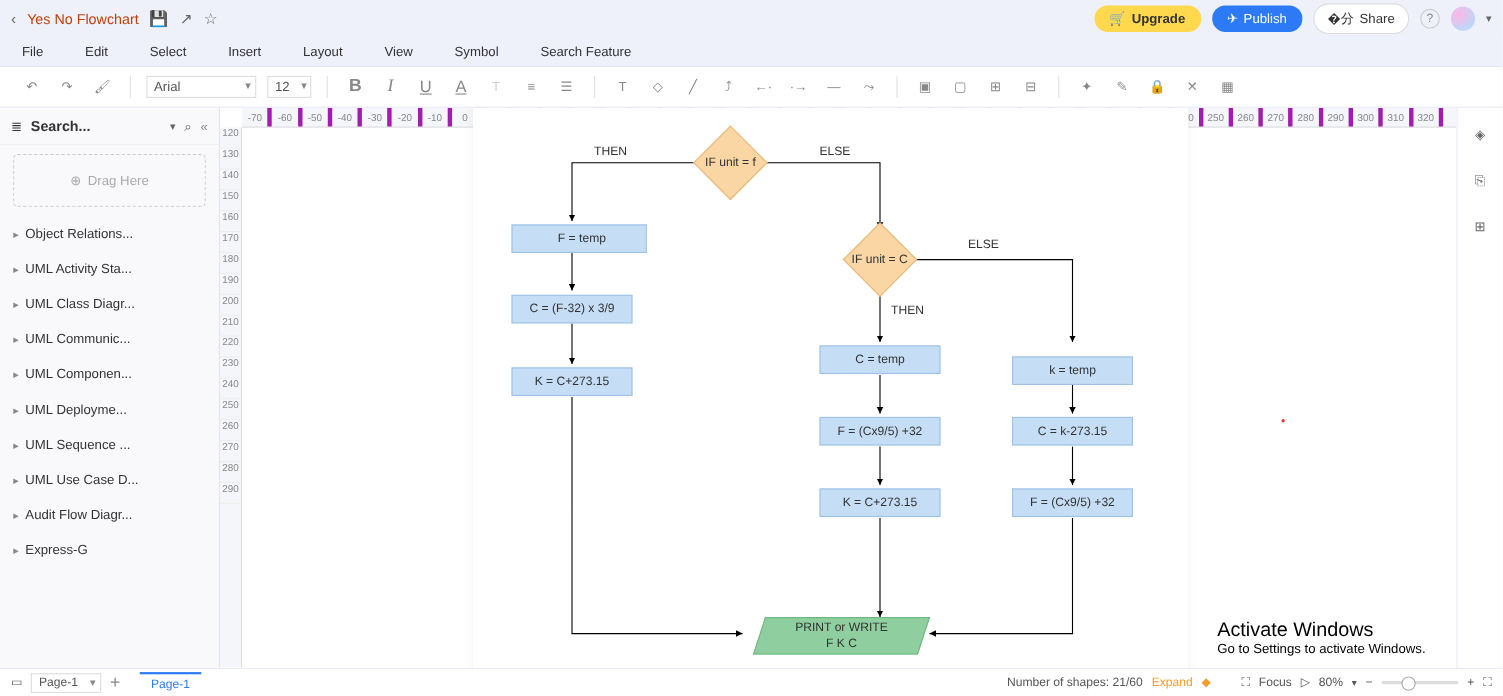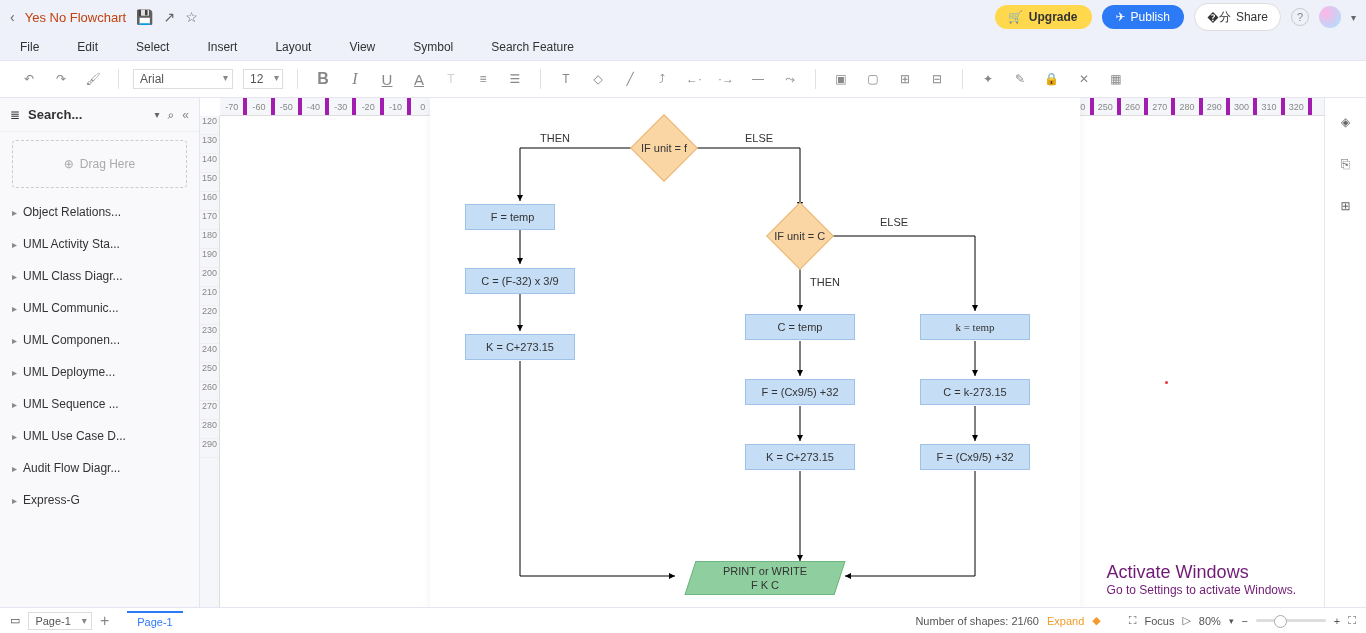--- a/index.html
+++ b/index.html
@@ -68,21 +68,21 @@
 
 .bottom { height:26px; background:#fff; border-top:1px solid #e5e5f2; display:flex; align-items:center; padding:0 10px; font-size:11px; color:#555; gap:8px;}
 .page-tab { color:#2d7af6; border-top:2px solid #2d7af6; padding:3px 10px; margin-left:10px;}
 .page-sel { border:1px solid #ddd; padding:2px 20px 2px 6px; position:relative; cursor:pointer;}
 .page-sel::after{content:"▾"; position:absolute; right:4px; color:#888; font-size:10px;}
 .bottom-spacer{flex:1;}
 .expand{color:#f29c2b; cursor:pointer;}
 .dia{color:#f29c2b;}
 .zoom-slider{width:70px; height:3px; background:#ddd; border-radius:2px; position:relative;}
 .zoom-slider::before{content:""; position:absolute; left:18px; top:-4px; width:11px; height:11px; border-radius:50%; background:#fff; border:1px solid #aaa;}
-.watermark{ position:absolute; right:70px; bottom:36px; color:#701a75; text-align:left; pointer-events:none;}
+.watermark{ position:absolute; right:70px; bottom:36px; color:#000000; text-align:left; pointer-events:none;}
 .watermark .l1{font-size:18px;} .watermark .l2{font-size:12px;}
 
 svg.arrows { position:absolute; left:0; top:0; width:100%; height:100%; pointer-events:none;}
 </style>
 </head>
 <body>
 
 <div class="topbar">
   <span class="back ticon">‹</span>
   <span class="doc-title">Yes No Flowchart</span>
@@ -268,35 +268,35 @@
 
         <path d="M755,355 L755,460 L625,460" stroke="#000" fill="none" marker-end="url(#ah)"></path>
       </svg>
 
       <div class="node diamond" style="left:420px; top:8px; width:48px; height:48px;">
           <span>IF unit = f</span>
         </div>
       <div class="label" style="left:320px; top:16px;">THEN</div>
       <div class="label" style="left:525px; top:16px;">ELSE</div>
 
-      <div class="node" style="left:245px; top:88px; width:90px; height:26px;padding-left:11px;">F = temp</div>
+      <div class="node" style="left:245px; top:88px; width:123px; height:26px;padding-left:11px;">F = temp</div>
       <div class="node" style="left:245px; top:152px; width:110px; height:26px;">C = (F-32) x 3/9</div>
       <div class="node" style="left:245px; top:218px; width:110px; height:26px;">K = C+273.15</div>
 
       <div class="node diamond" style="left:556px; top:96px; width:48px; height:48px;">
           <span>IF unit = C</span>
         </div>
       <div class="label" style="left:590px; top:160px;">THEN</div>
       <div class="label" style="left:660px; top:100px;">ELSE</div>
 
       <div class="node" style="left:525px; top:198px; width:110px; height:26px;">C = temp</div>
       <div class="node" style="left:525px; top:263px; width:110px; height:26px;">F = (Cx9/5) +32</div>
       <div class="node" style="left:525px; top:328px; width:110px; height:26px;">K = C+273.15</div>
 
-      <div class="node" style="left:700px; top:198px; width:110px; height:26px;font-family:Liberation Serif, serif;">k = temp</div>
+      <div class="node" style="left:700px; top:208px; width:110px; height:26px;">k = temp</div>
       <div class="node" style="left:700px; top:263px; width:110px; height:26px;">C = k-273.15</div>
       <div class="node" style="left:700px; top:328px; width:110px; height:26px;">F = (Cx9/5) +32</div>
 
       <div class="node para" style="left:470px; top:445px; width:150px; height:34px;">
           <span><span>PRINT or WRITE</span><br><span>F K C</span></span>
         </div>
 
       <div style="position:absolute; left:945px; top:265px; width:3px; height:3px; background:#e33; border-radius:50%;"></div>
     </div>
   </div>

